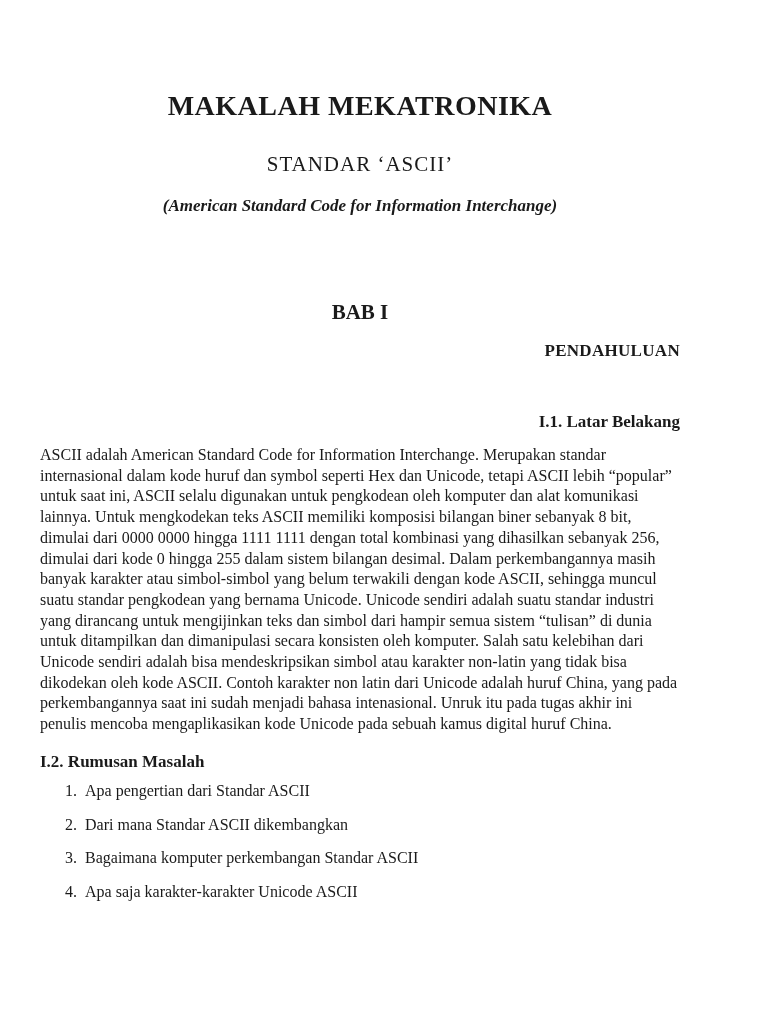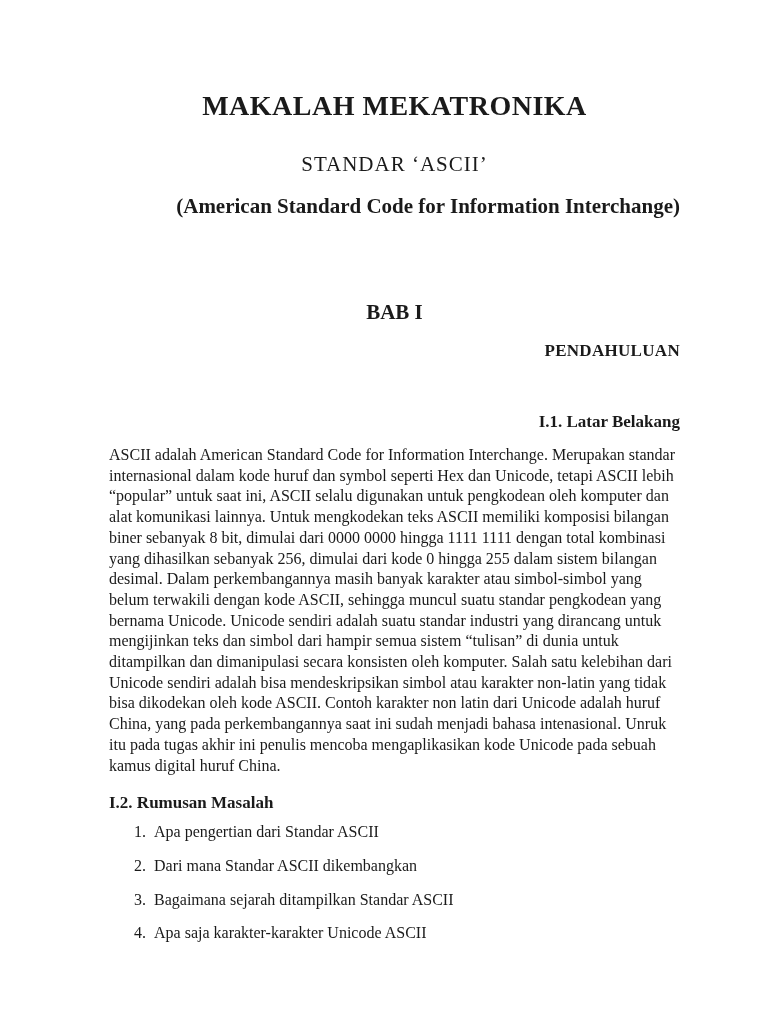--- a/index.html
+++ b/index.html
@@ -10,45 +10,46 @@
   .page {
     position: relative;
     width: 768px;
     height: 1024px;
     margin: 0 auto;
     background: #ffffff;
     color: #1a1a1a;
     font-family: "Liberation Serif", "DejaVu Serif", serif;
     overflow: hidden;
     box-sizing: border-box;
-    padding-left: 109px;
+    padding-left: 40px;
     padding-right: 88px;
   }
   .doc-title {
     margin: 90px 0 0 0;
     font-size: 28px;
     line-height: 32px;
     font-weight: bold;
     text-align: center;
     letter-spacing: 0.5px;
   }
   .doc-subtitle {
     margin: 30px 0 0 0;
     font-size: 21px;
     line-height: 24px;
     font-weight: normal;
     text-align: center;
     letter-spacing: 1px;
   }
   .doc-subtitle-expansion {
     margin: 20px 0 0 0;
-    font-size: 21px;
+    font-size: 17px;
     line-height: 20px;
     font-weight: bold;
-    text-align: right;
+    text-align: center;
+    font-style: italic;
   }
   .chapter-number {
     margin: 86px 0 0 0;
     font-size: 21px;
     line-height: 20px;
     font-weight: bold;
     text-align: center;
   }
   .chapter-title {
     margin: 19px 0 0 0;
@@ -111,17 +112,17 @@
 
   <h4 class="section-heading-1">I.1. Latar Belakang</h4>
 
   <p class="body-paragraph">ASCII adalah American Standard Code for Information Interchange. Merupakan standar internasional dalam kode huruf dan symbol seperti Hex dan Unicode, tetapi ASCII lebih “popular” untuk saat ini, ASCII selalu digunakan untuk pengkodean oleh komputer dan alat komunikasi lainnya. Untuk mengkodekan teks ASCII memiliki komposisi bilangan biner sebanyak 8 bit, dimulai dari 0000 0000 hingga 1111 1111 dengan total kombinasi yang dihasilkan sebanyak 256, dimulai dari kode 0 hingga 255 dalam sistem bilangan desimal. Dalam perkembangannya masih banyak karakter atau simbol-simbol yang belum terwakili dengan kode ASCII, sehingga muncul suatu standar pengkodean yang bernama Unicode. Unicode sendiri adalah suatu standar industri yang dirancang untuk mengijinkan teks dan simbol dari hampir semua sistem “tulisan” di dunia untuk ditampilkan dan dimanipulasi secara konsisten oleh komputer. Salah satu kelebihan dari Unicode sendiri adalah bisa mendeskripsikan simbol atau karakter non-latin yang tidak bisa dikodekan oleh kode ASCII. Contoh karakter non latin dari Unicode adalah huruf China, yang pada perkembangannya saat ini sudah menjadi bahasa intenasional. Unruk itu pada tugas akhir ini penulis mencoba mengaplikasikan kode Unicode pada sebuah kamus digital huruf China.</p>
 
   <h4 class="section-heading-2">I.2. Rumusan Masalah</h4>
 
   <ol class="question-list">
     <li>Apa pengertian dari Standar ASCII</li>
     <li>Dari mana Standar ASCII dikembangkan</li>
-    <li>Bagaimana sejarah ditampilkan Standar ASCII</li>
+    <li>Bagaimana komputer perkembangan Standar ASCII</li>
     <li>Apa saja karakter-karakter Unicode ASCII</li>
   </ol>
 
 </div>
 
 </body></html>

